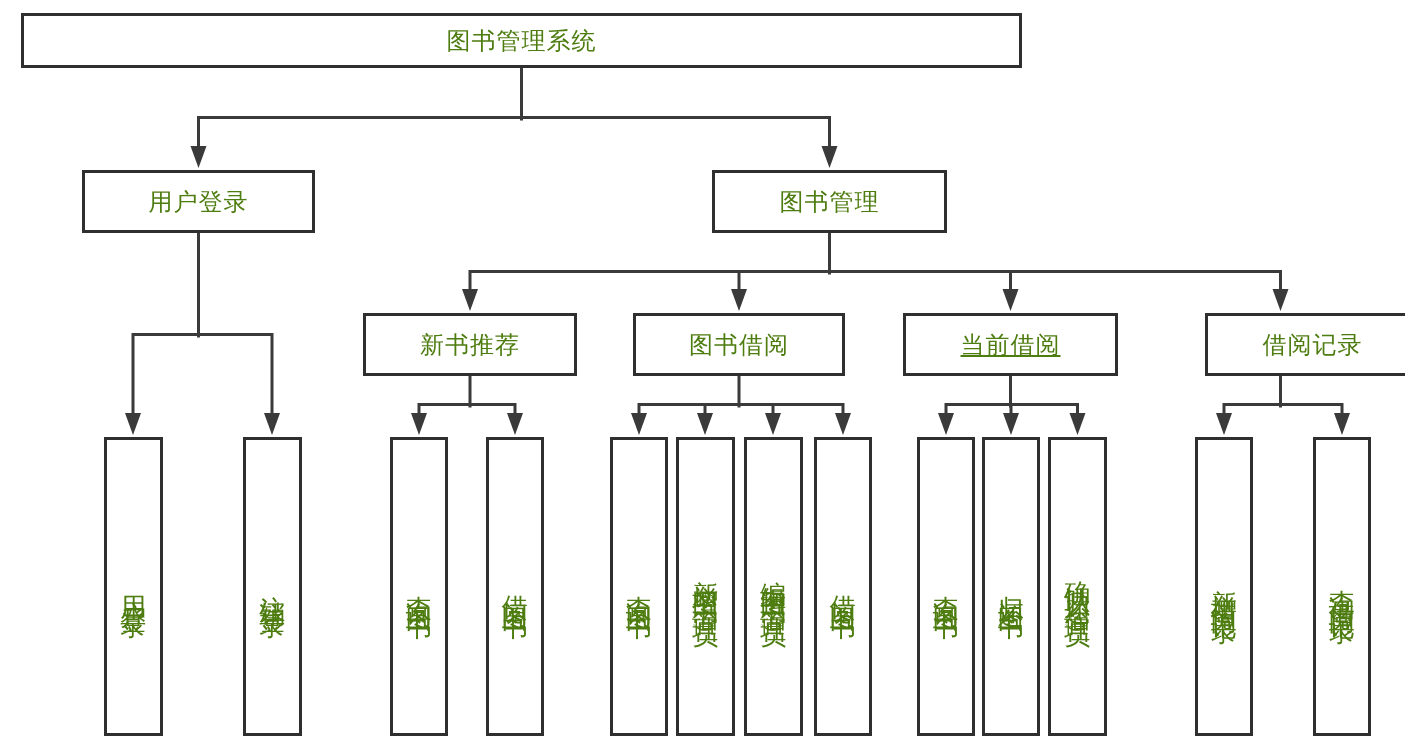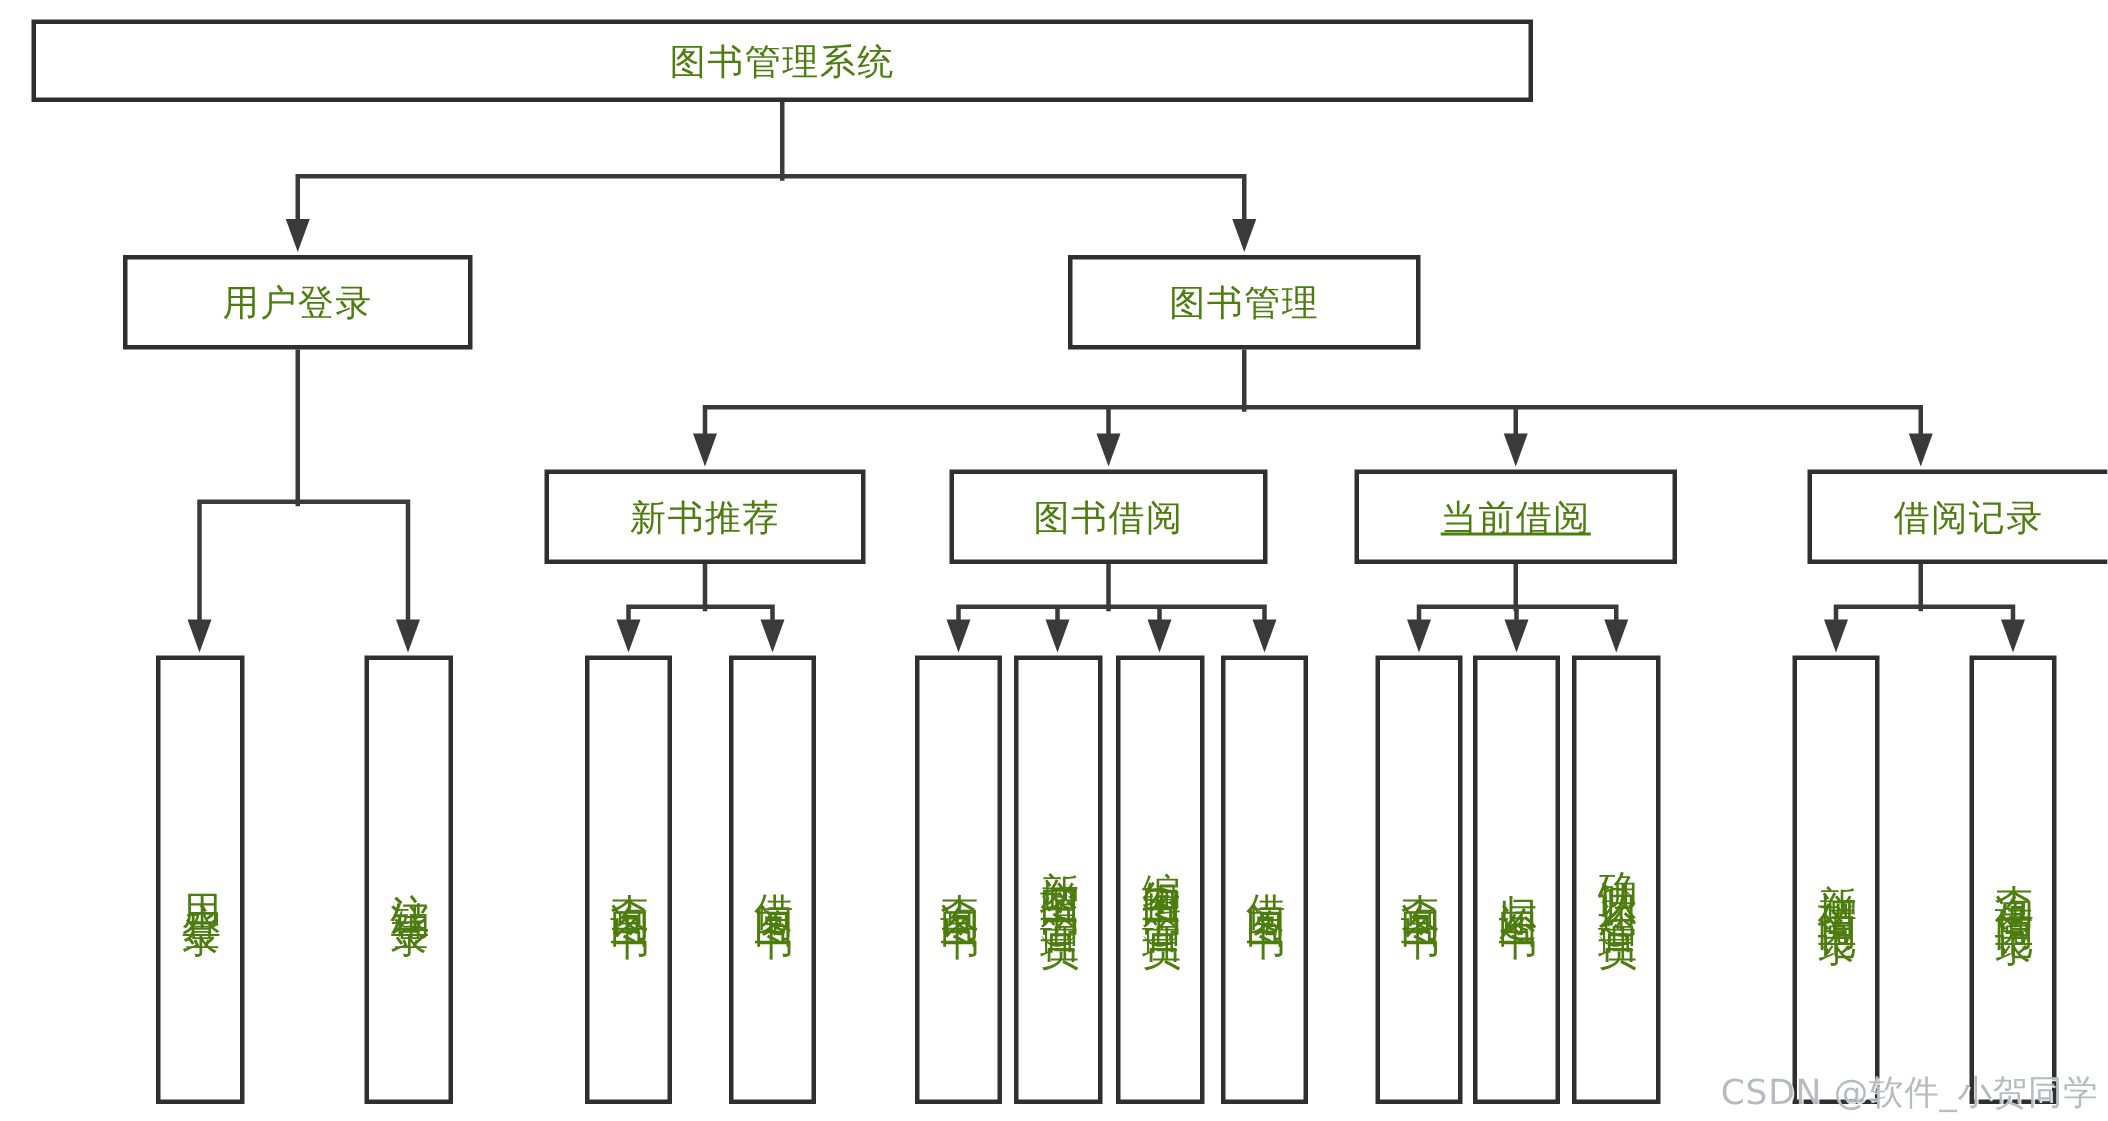--- a/index.html
+++ b/index.html
@@ -153,14 +153,13 @@
     <span class="v-label">确认归还（管理员）</span>
   </div>
 
   <div class="node leaf" style="left:1195px; top:437px; width:58px; height:299px;">
     <span class="v-label">新增借阅记录</span>
   </div>
   <div class="node leaf" style="left:1313px; top:437px; width:58px; height:299px;">
     <span class="v-label">查询借阅记录</span>
   </div>
 
-  <div class="watermark">CSDN @软件_小贺同学</div>
 </div>
 
 </body></html>

